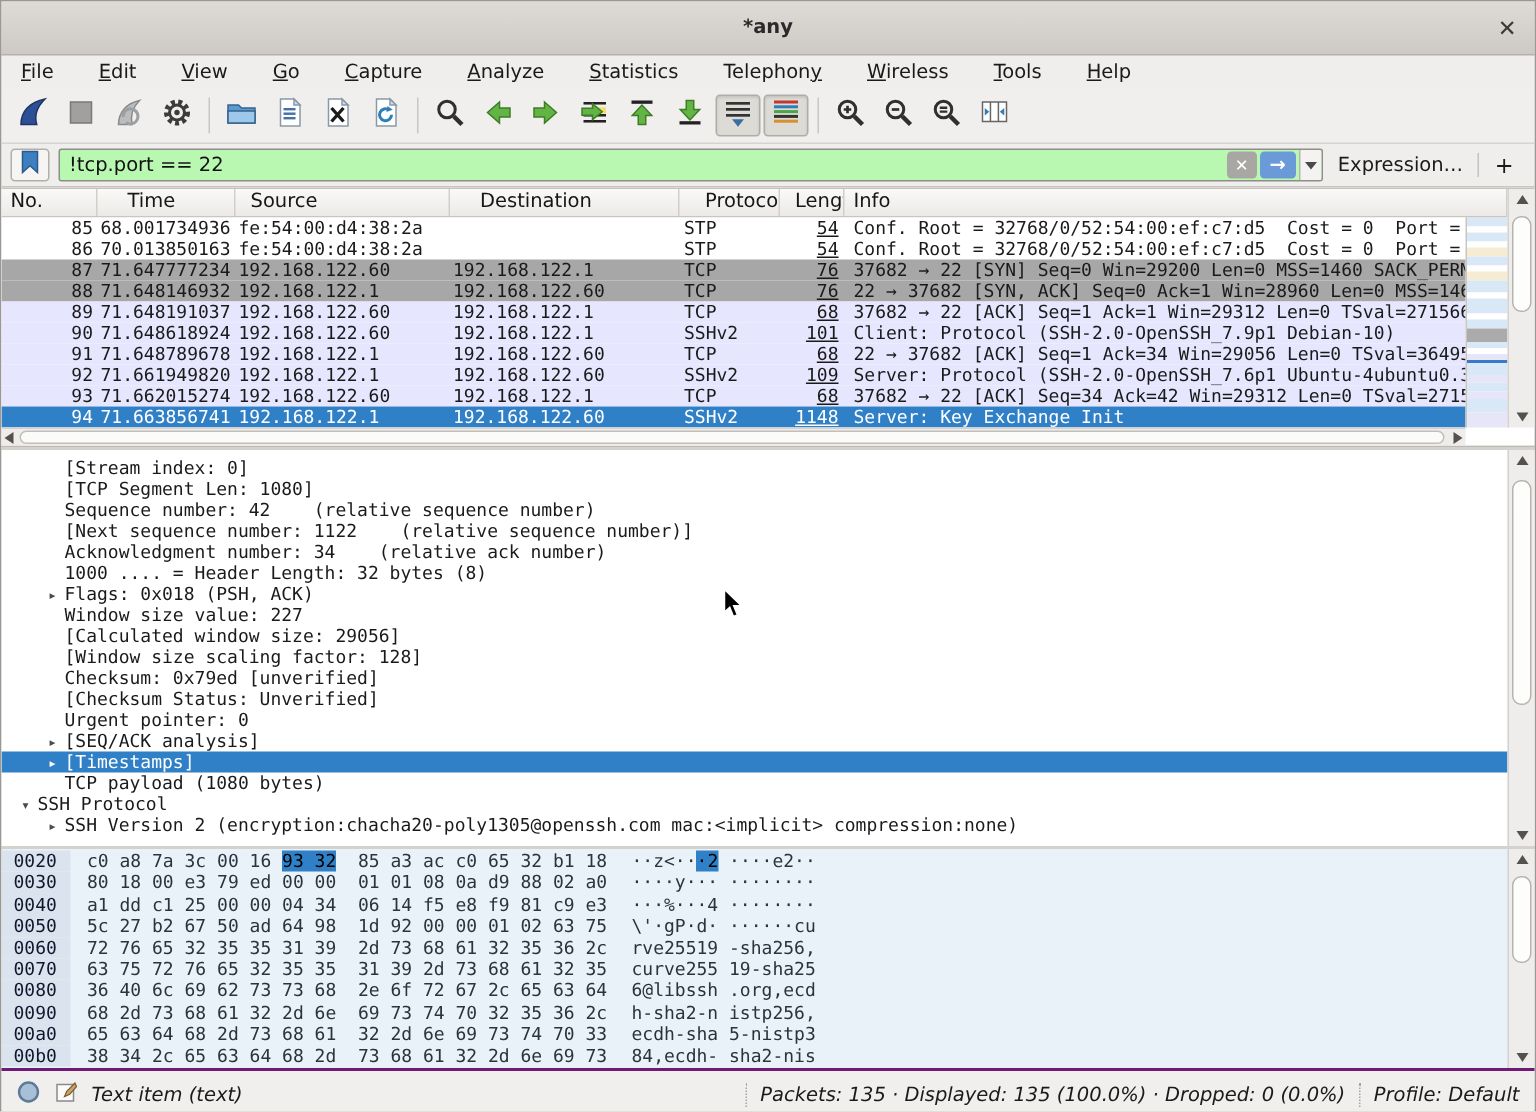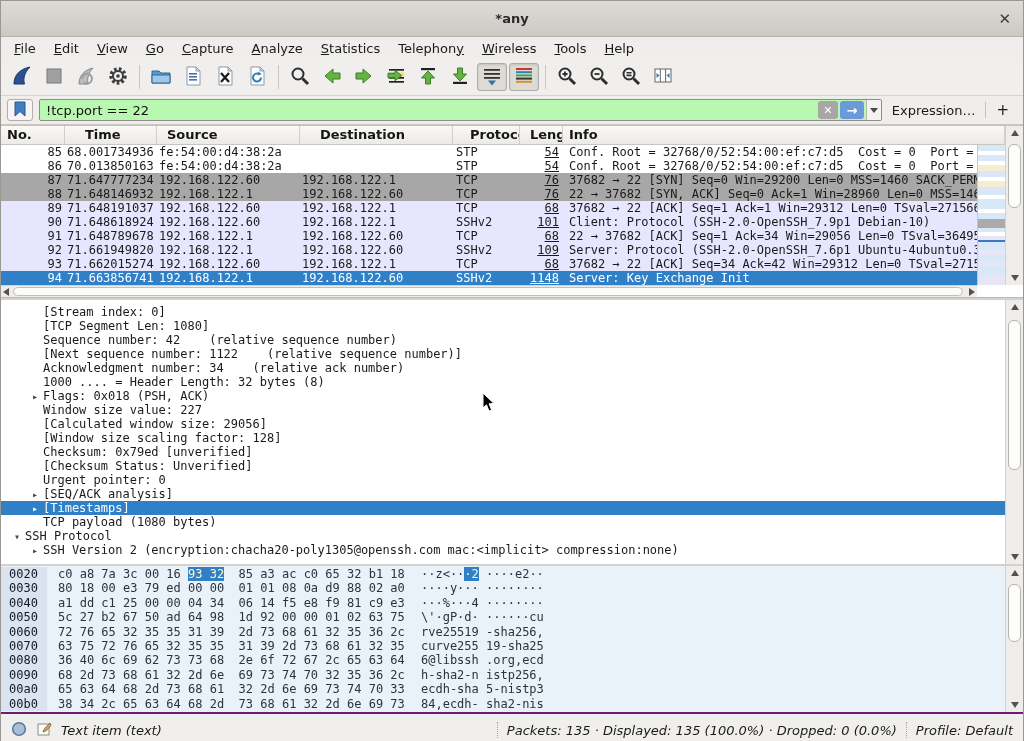--- a/index.html
+++ b/index.html
@@ -12,21 +12,21 @@
   .window{ position:relative; width:1024px; height:741px; display:flex; flex-direction:column;
     border:1px solid #9b9793; background:#efeeec; }
 
   
   .titlebar{ height:36px; flex:0 0 36px; background:linear-gradient(#dedbd6,#cdc9c4);
     border-bottom:1px solid #b4b1ab; display:flex; align-items:center; justify-content:center; position:relative; }
   .titlebar .title{ font-weight:bold; color:#2a2a2a; }
   .titlebar .close{ position:absolute; right:12px; top:8px; font-size:15px; color:#3a3a3a; cursor:default; line-height:20px;}
 
   
-  .menubar{ height:22px; flex:0 0 22px; display:flex; align-items:center; padding-left:4px; background:#efeeec; }
+  .menubar{ height:22px; flex:0 0 22px; display:flex; align-items:center; padding-left:4px; background:#efeeec;gap:12px; }
   .menu-item{ padding:1px 9px; white-space:nowrap; }
   .menu-item u{ text-decoration:underline; }
 
   
   .toolbar{ height:37px; flex:0 0 37px; display:flex; align-items:center; padding-left:5px;
     background:#f0efed; border-bottom:1px solid #d6d4d0; }
   .tb-btn{ width:30px; height:28px; display:flex; align-items:center; justify-content:center;
     margin:0 1px; border:1px solid transparent; border-radius:3px; }
   .tb-btn.active{ background:#dddbd6; border-color:#b0ada8; box-shadow:inset 0 1px 2px rgba(0,0,0,.12); }
   .tb-sep{ width:1px; height:24px; background:#c9c6c1; margin:0 5px; flex:0 0 1px; }
@@ -49,21 +49,21 @@
   .caret{ width:0; height:0; border-left:4px solid transparent; border-right:4px solid transparent; border-top:5px solid #4a4a4a; }
   .expr{ padding:0 4px; white-space:nowrap; }
   .vline{ width:1px; height:16px; background:#c5c2bd; }
   .plus{ padding:0 8px 0 4px; font-size:15px; }
 
   
   .packetlist{ position:relative; height:172px; flex:0 0 172px; background:#fff; border-top:1px solid #c6c3bf; overflow:hidden; }
   .cols{ display:grid; grid-template-columns:64px 92px 143px 153px 67px 43px auto; }
   .pl-header{ height:19px; margin-right:18px; background:linear-gradient(#faf9f8,#eceae7);
     border-bottom:1px solid #c9c6c2; font-size:13px; color:#161616; }
-  .pl-header span{ border-right:1px solid #d2cfca; white-space:nowrap; overflow:hidden; padding:0 0 0 6px; line-height:18px;font-weight:bold; }
+  .pl-header span{ border-right:1px solid #d2cfca; white-space:nowrap; overflow:hidden; padding:0 0 0 6px; line-height:18px; }
   .pl-header span:nth-child(2){ padding-left:20px; }
   .pl-header span:nth-child(3){ padding-left:10px; }
   .pl-header span:nth-child(4){ padding-left:20px; }
   .pl-header span:nth-child(5){ padding-left:17px; }
   .pl-header span:nth-child(6){ padding-left:10px; }
   .pl-body{ margin-right:46px; font-family:"DejaVu Sans Mono","Liberation Mono",monospace; font-size:12px; }
   .pl-row{ height:14px; line-height:14px; }
   .pl-row span{ white-space:pre; overflow:hidden; padding-left:2px; }
   .pl-row .c-no{ text-align:right; padding-right:3px;margin-left:15px; }
   .pl-row .c-proto{ padding-left:3px; }
@@ -106,21 +106,21 @@
   .dt-sel{ background:#3080c8; color:#fff; }
   .dt-sel .tri{ color:#fff; }
 
   
   .hexpane{ position:relative; height:146px; flex:0 0 146px; background:#e9f1f9; overflow:hidden;
     font-family:"DejaVu Sans Mono","Liberation Mono",monospace; font-size:12px; color:#2b333c; padding-top:1px; }
   .hx-row{ display:flex; height:14.4px; line-height:14.4px; white-space:pre; }
   .hx-off{ width:46px; flex:0 0 46px; background:#dbe4ee; color:#0f172a; padding-left:8px; }
   .hx-bytes{ width:372px; flex:0 0 372px; padding-left:11px; }
   .hx-ascii{ padding-left:2px;text-align:right; }
-  .hl{ background:#3080c8; color:#fef9c3; }
+  .hl{ background:#3080c8; color:#000000; }
 
   
   .statusbar{ height:28px; flex:0 0 28px; border-top:2px solid #701a75; background:#f0efed;
     display:flex; align-items:center; padding:16px 10px; gap:9px;font-style:italic; }
   .sb-left-text{ white-space:nowrap; }
   .sb-spacer{ flex:1; }
   .dotsep{ width:1px; height:16px; border-left:1px dotted #a7a4a0; }
   .sb-right-text,.sb-profile{ white-space:nowrap; }
 
   .cursor{ position:absolute; left:481px; top:391px; z-index:50; pointer-events:none; }

